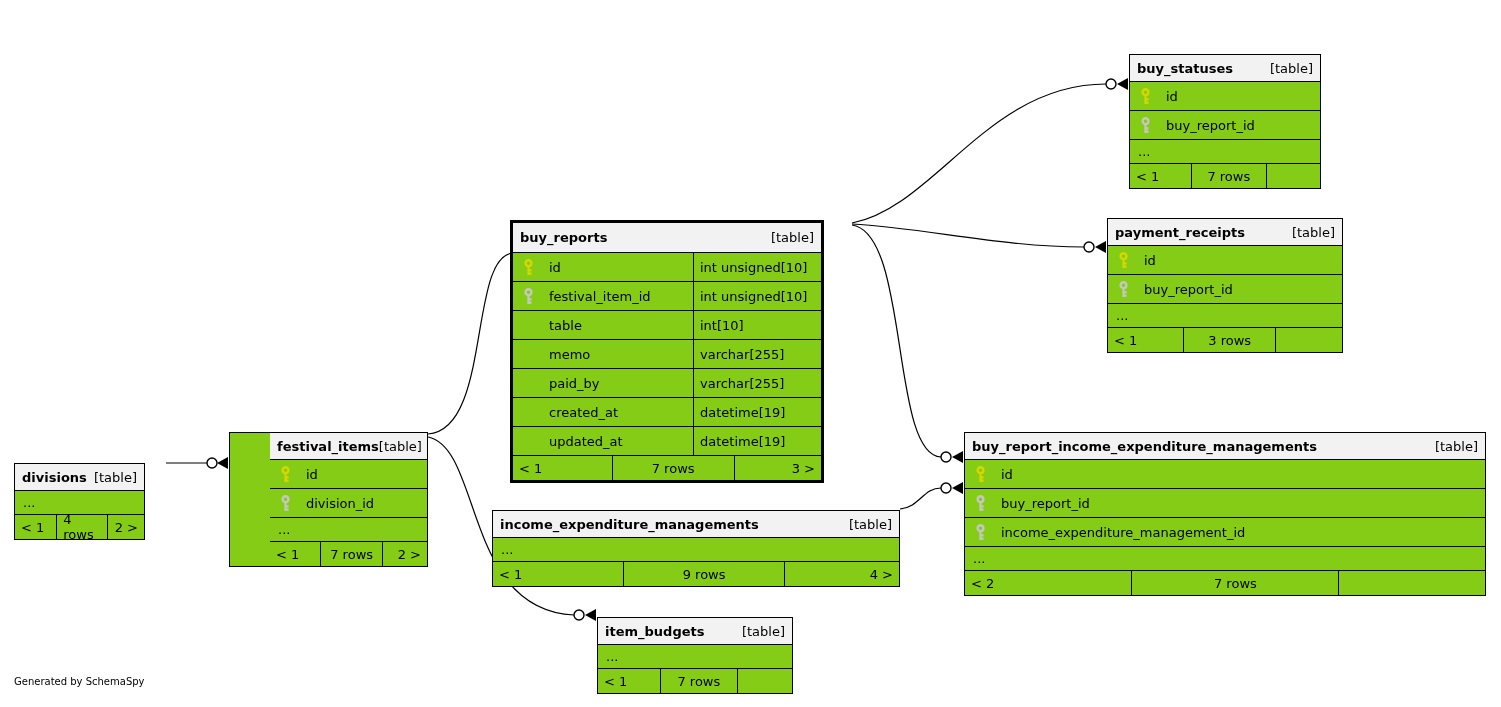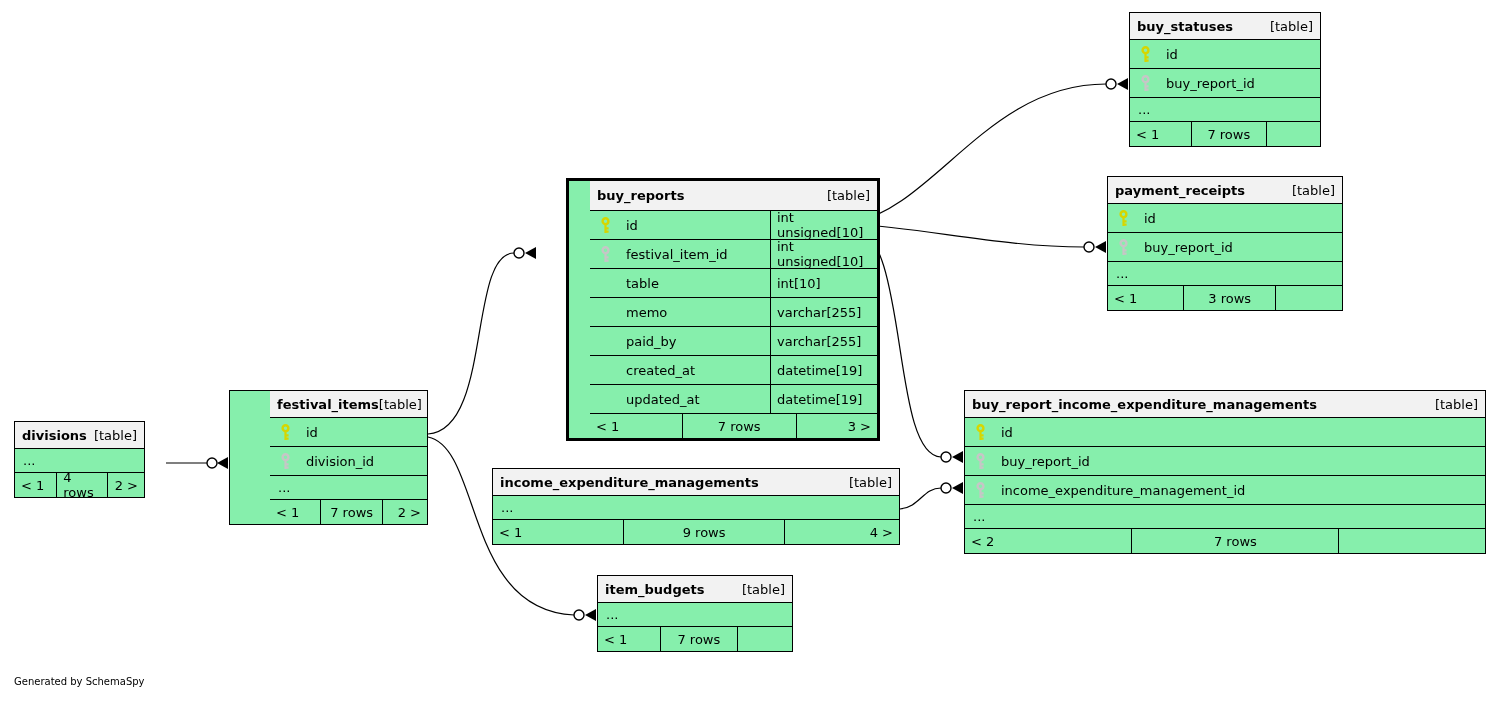--- a/index.html
+++ b/index.html
@@ -3,21 +3,21 @@
 <meta charset="utf-8">
 <style>
   html,body{margin:0;padding:0;background:#ffffff;}
   body{width:1501px;height:707px;font-family:"DejaVu Sans","Liberation Sans",sans-serif;color:#000;}
   .canvas{position:relative;width:1501px;height:707px;overflow:hidden;}
   svg.edges{position:absolute;left:0;top:0;width:1501px;height:707px;}
   .edge path{fill:none;stroke:#000;stroke-width:1.2px;}
   .edge circle{fill:#fff;stroke:#000;stroke-width:1.4px;}
   .edge polygon{fill:#000;stroke:none;}
 
-  .tbl{position:absolute;background:#86efac;border:1px solid #000;box-sizing:border-box;font-size:13px;}
+  .tbl{position:absolute;background:#84cc16;border:1px solid #000;box-sizing:border-box;font-size:13px;margin-top:42px;}
   .tbl.focus{border-width:3px;}
   .thead{display:flex;justify-content:space-between;align-items:center;background:var(--hdr,#f2f2f2);
          border-bottom:1px solid #000;padding:0 7px;height:27px;box-sizing:border-box;}
   .tbl.focus .thead{height:30px;}
   .tname{font-weight:bold;letter-spacing:0;}
   .ttag{font-weight:normal;}
   .trow{display:flex;align-items:center;border-bottom:1px solid #000;height:29px;box-sizing:border-box;}
   .trow .namecell{display:flex;align-items:center;height:100%;padding-left:10px;box-sizing:border-box;}
   .keyspot{width:11px;height:17px;margin-right:15px;flex:0 0 auto;display:inline-block;}
   .key.pk{color:var(--pk,#d6d600);}
@@ -117,21 +117,21 @@
     <div class="dots">
         <span>...</span>
       </div>
     <div class="tfoot">
       <span class="fcell fl">&lt; 1</span>
       <span class="fcell fc">7 rows</span>
       <span class="fcell fr">2 &gt;</span>
     </div>
   </div>
 
-  <div class="tbl focus" style="left:566px;top:178px;width:314px;padding-left:21px;">
+  <div class="tbl focus" style="left:510px;top:178px;width:314px;">
     <div class="thead">
       <span class="tname">buy_reports</span>
       <span class="ttag">[table]</span>
     </div>
     <div class="trow">
       <span class="namecell">
         <span class="keyspot key pk"><svg width="11" height="17" viewBox="0 0 11 17">
               <circle cx="5.5" cy="4.2" r="2.9" fill="none" stroke="currentColor" stroke-width="2.4"></circle>
               <path d="M5.5 7.1 V16 M5.5 11.4 H8.6 M5.5 14.6 H8.6" fill="none" stroke="currentColor" stroke-width="2.2"></path>
             </svg></span>

